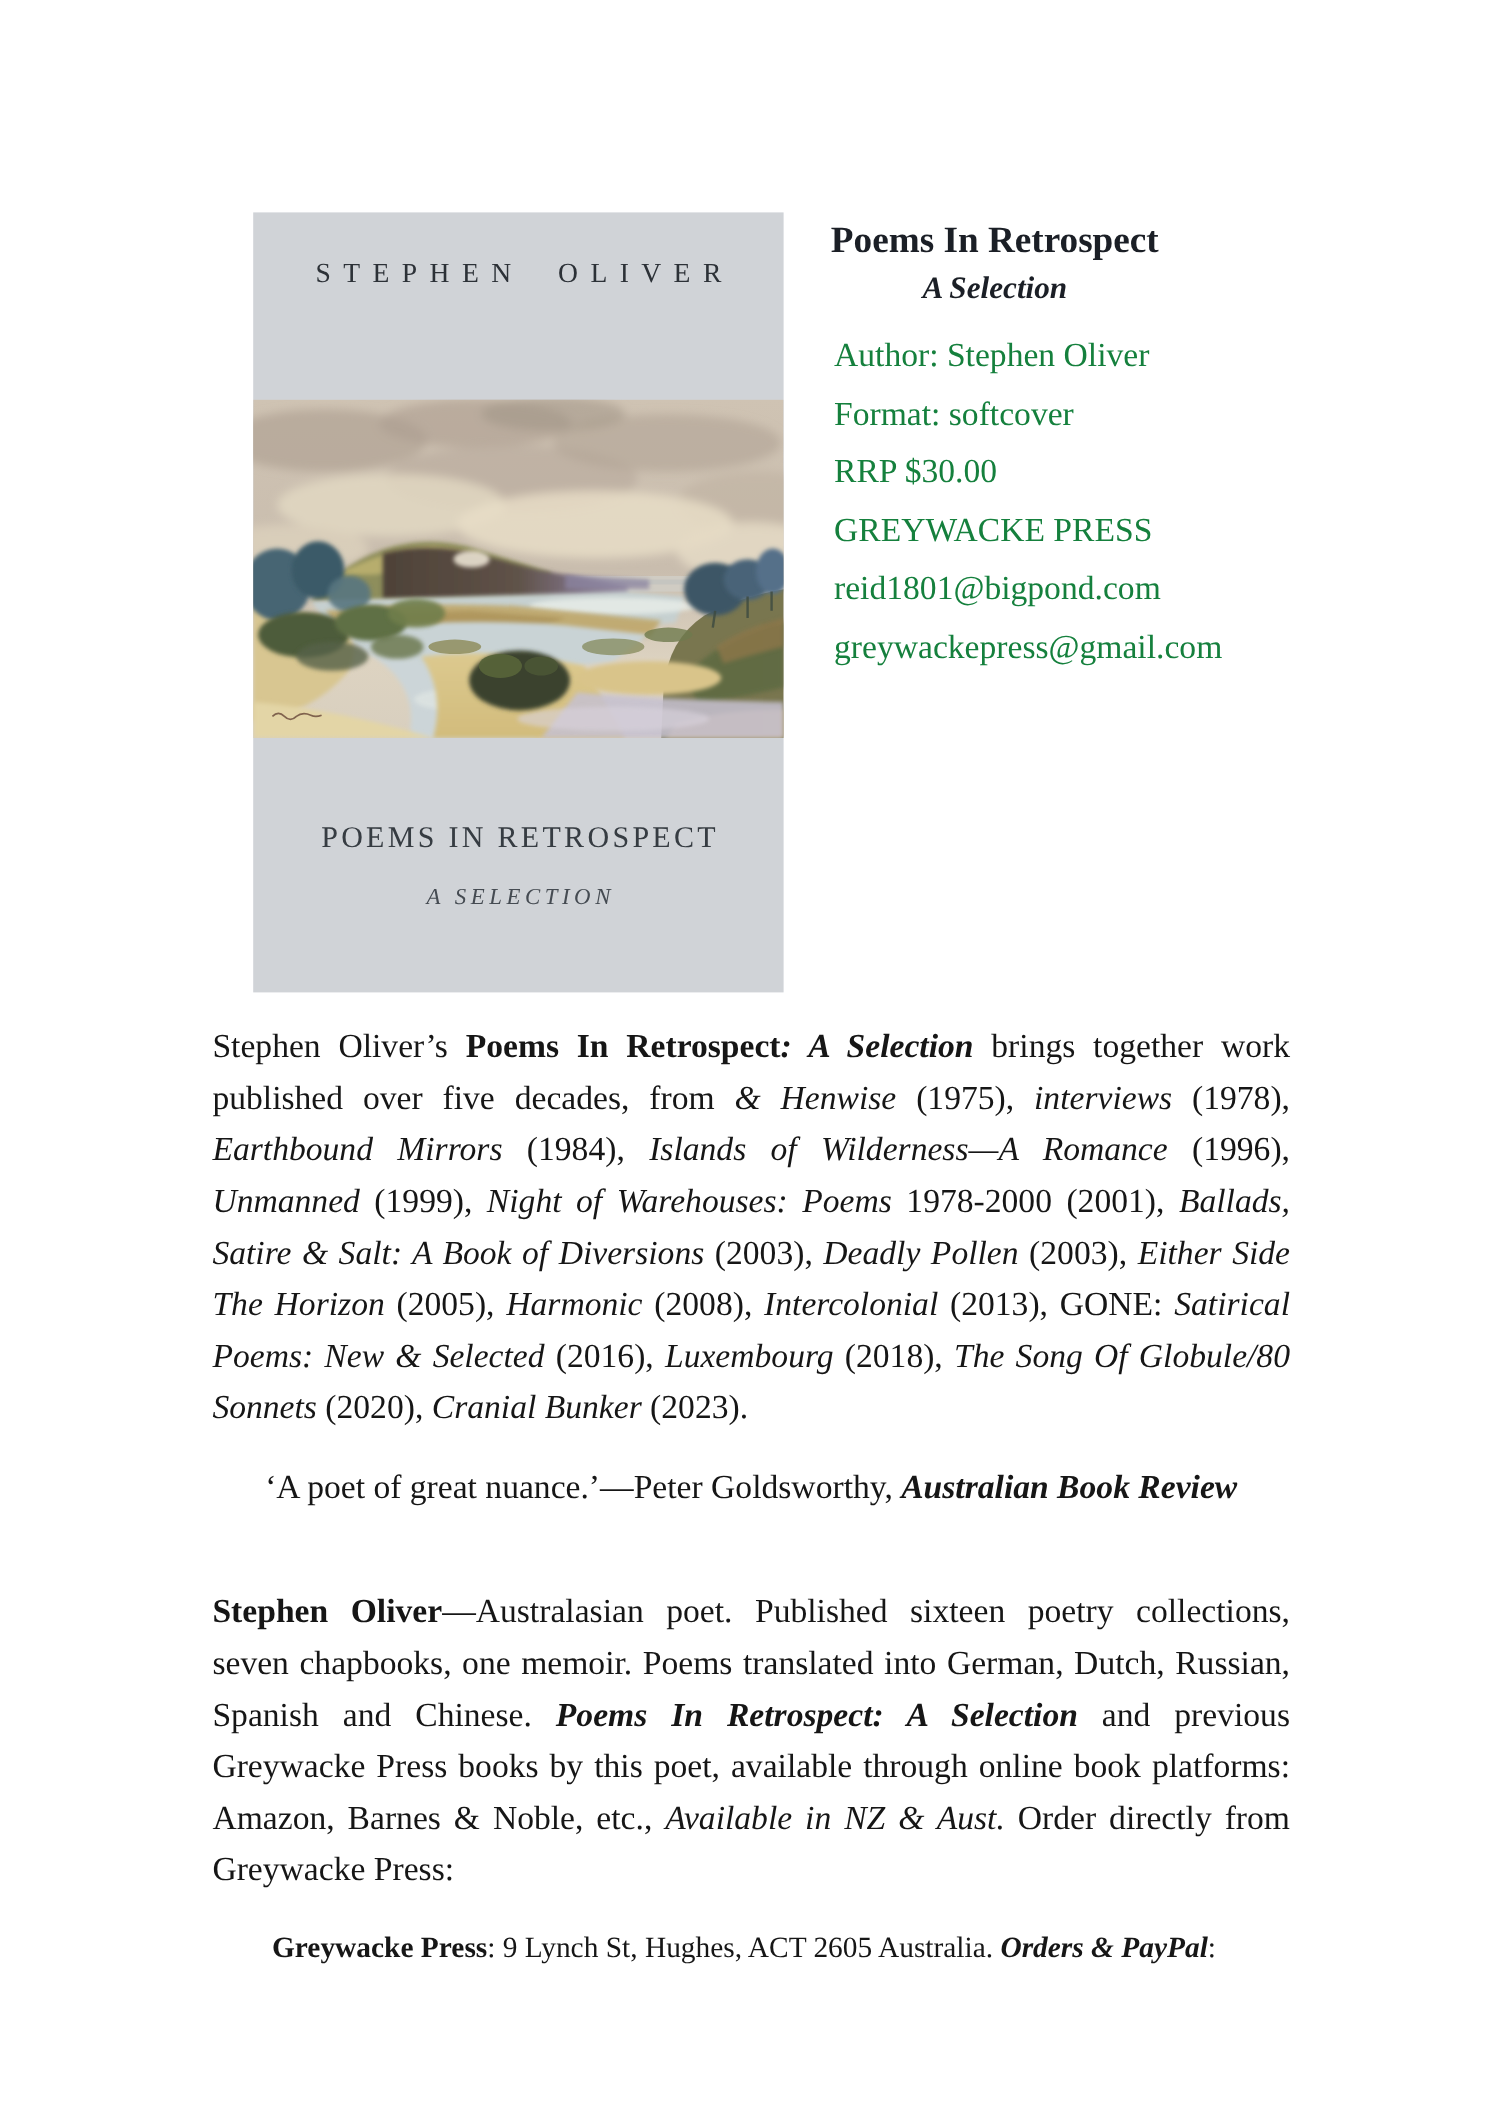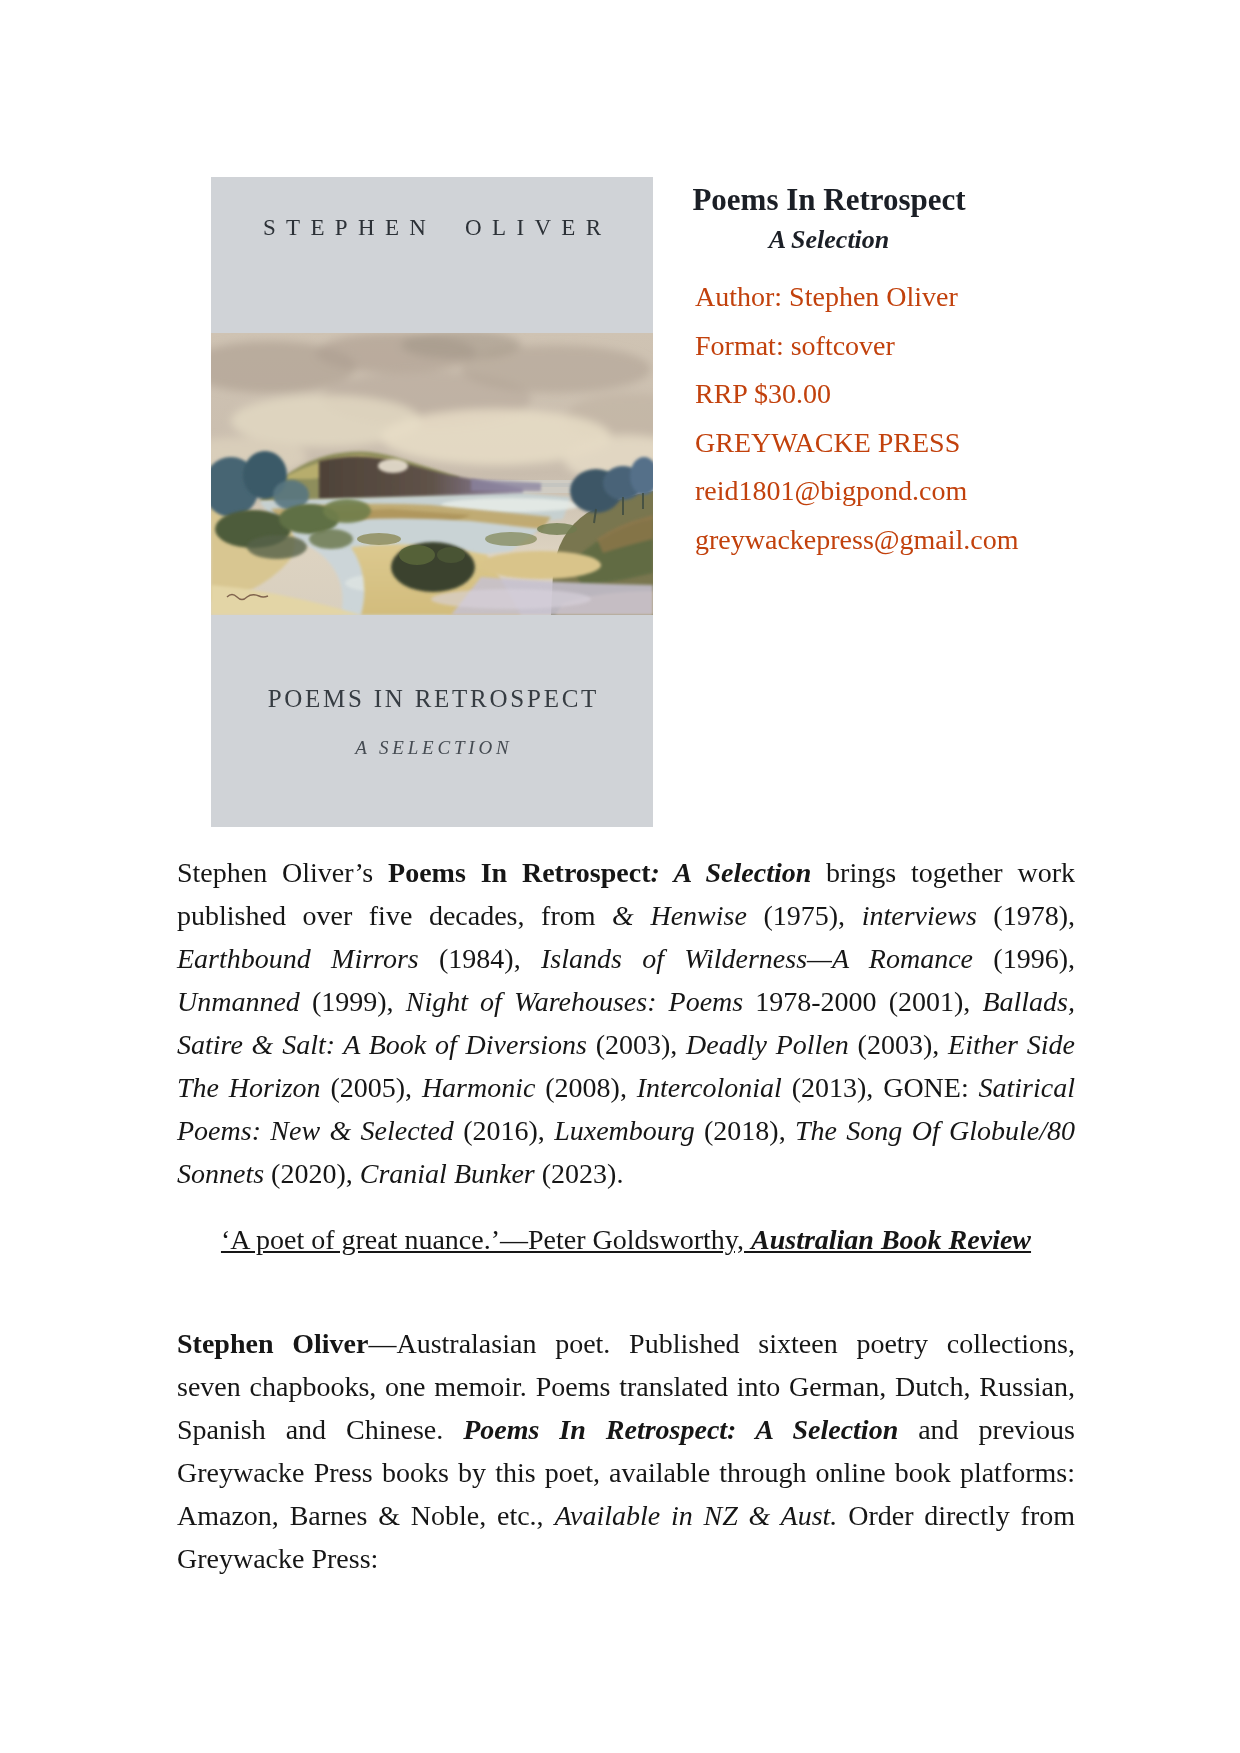--- a/index.html
+++ b/index.html
@@ -82,41 +82,40 @@
     margin-top: 8px;
     text-align: center;
     padding-right: 84px;
     color: #1b1f26;
   }
   .ip-details { margin-top: 18px; padding-left: 40px; }
   .detail-line {
     font-size: 28px;
     line-height: 48.6px;
     white-space: nowrap;
-    color: #c2410c;
+    color: #15803d;
   }
 
   
   .description {
     position: absolute;
     left: 177px; top: 851px;
     width: 898px;
     font-size: 28px;
     line-height: 43px;
     text-align: justify;
   }
   .quote {
     position: absolute;
     left: 177px; top: 1218px;
     width: 898px;
     font-size: 28px;
     line-height: 43px;
     text-align: center;
     white-space: nowrap;
-    text-decoration: underline;
   }
   .bio {
     position: absolute;
     left: 177px; top: 1298px;
     width: 898px;
     font-size: 28px;
     line-height: 43px;
     text-align: justify;
     margin-top: 24px;
   }
@@ -260,15 +259,16 @@
       </div>
   </section>
 
   <p class="description"><span class="run-r">Stephen Oliver’s </span><span class="run-b">Poems In Retrospect</span><span class="run-bi">: A Selection</span><span class="run-r"> brings together work published over five decades, from </span><span class="run-i">&amp; Henwise</span><span class="run-r"> (1975), </span><span class="run-i">interviews</span><span class="run-r"> (1978), </span><span class="run-i">Earthbound Mirrors</span><span class="run-r"> (1984), </span><span class="run-i">Islands of Wilderness—A Romance</span><span class="run-r"> (1996), </span><span class="run-i">Unmanned</span><span class="run-r"> (1999), </span><span class="run-i">Night of Warehouses: Poems</span><span class="run-r"> 1978-2000 (2001), </span><span class="run-i">Ballads, Satire &amp; Salt: A Book of Diversions</span><span class="run-r"> (2003), </span><span class="run-i">Deadly Pollen</span><span class="run-r"> (2003), </span><span class="run-i">Either Side The Horizon</span><span class="run-r"> (2005), </span><span class="run-i">Harmonic</span><span class="run-r"> (2008), </span><span class="run-i">Intercolonial</span><span class="run-r"> (2013), GONE: </span><span class="run-i">Satirical Poems: New &amp; Selected</span><span class="run-r"> (2016), </span><span class="run-i">Luxembourg</span><span class="run-r"> (2018), </span><span class="run-i">The Song Of Globule/80 Sonnets</span><span class="run-r"> (2020), </span><span class="run-i">Cranial Bunker</span><span class="run-r"> (2023).</span></p>
 
   <p class="quote"><span class="run-r">‘A poet of great nuance.’—Peter Goldsworthy, </span><span class="run-bi">Australian Book Review</span></p>
 
   <p class="bio"><span class="run-b">Stephen Oliver</span><span class="run-r">—Australasian poet. Published sixteen poetry collections, seven chapbooks, one memoir. Poems translated into German, Dutch, Russian, Spanish and Chinese. </span><span class="run-bi">Poems In Retrospect: A Selection</span><span class="run-r"> and previous Greywacke Press books by this poet, available through online book platforms: Amazon, Barnes &amp; Noble, etc., </span><span class="run-i">Available in NZ &amp; Aust.</span><span class="run-r"> Order directly from Greywacke Press:</span></p>
 
   <footer class="footer">
+    <div class="footer-line"><span class="run-b">Greywacke Press</span><span class="run-r">: 9 Lynch St, Hughes, ACT 2605 Australia. </span><span class="run-bi">Orders &amp; PayPal</span><span class="run-r">:</span></div>
   </footer>
 
 </div>
 
 </body></html>

